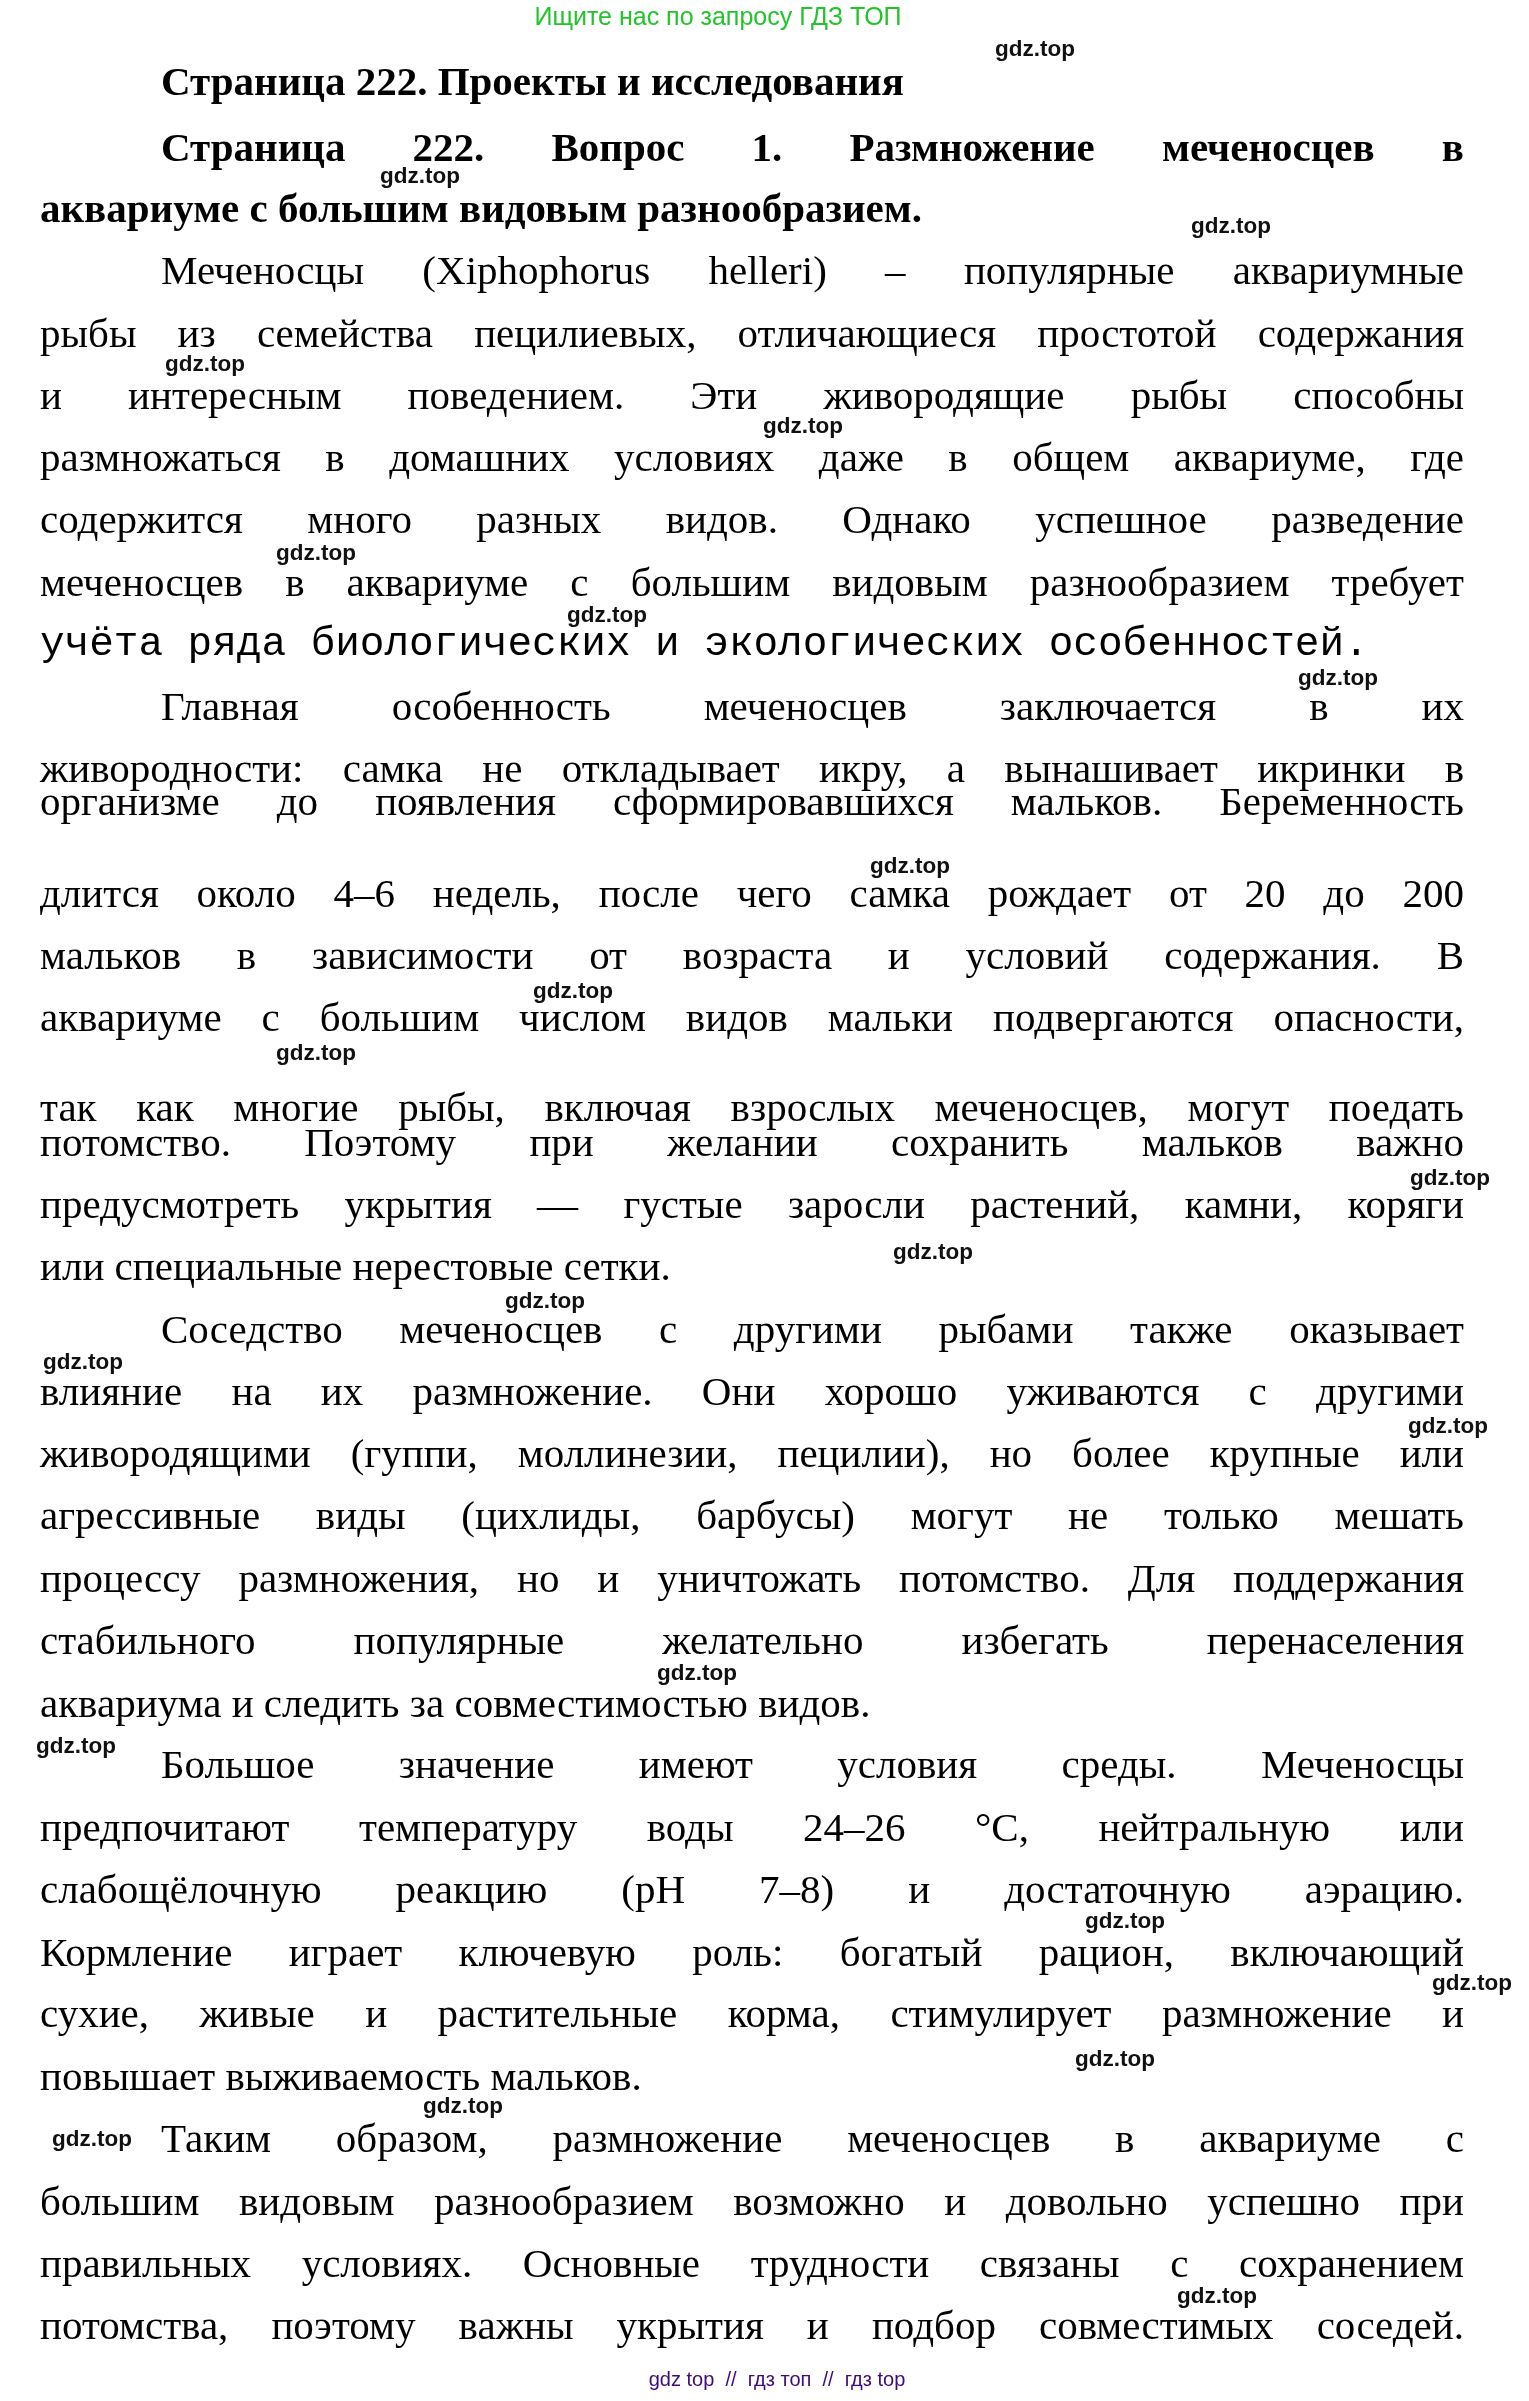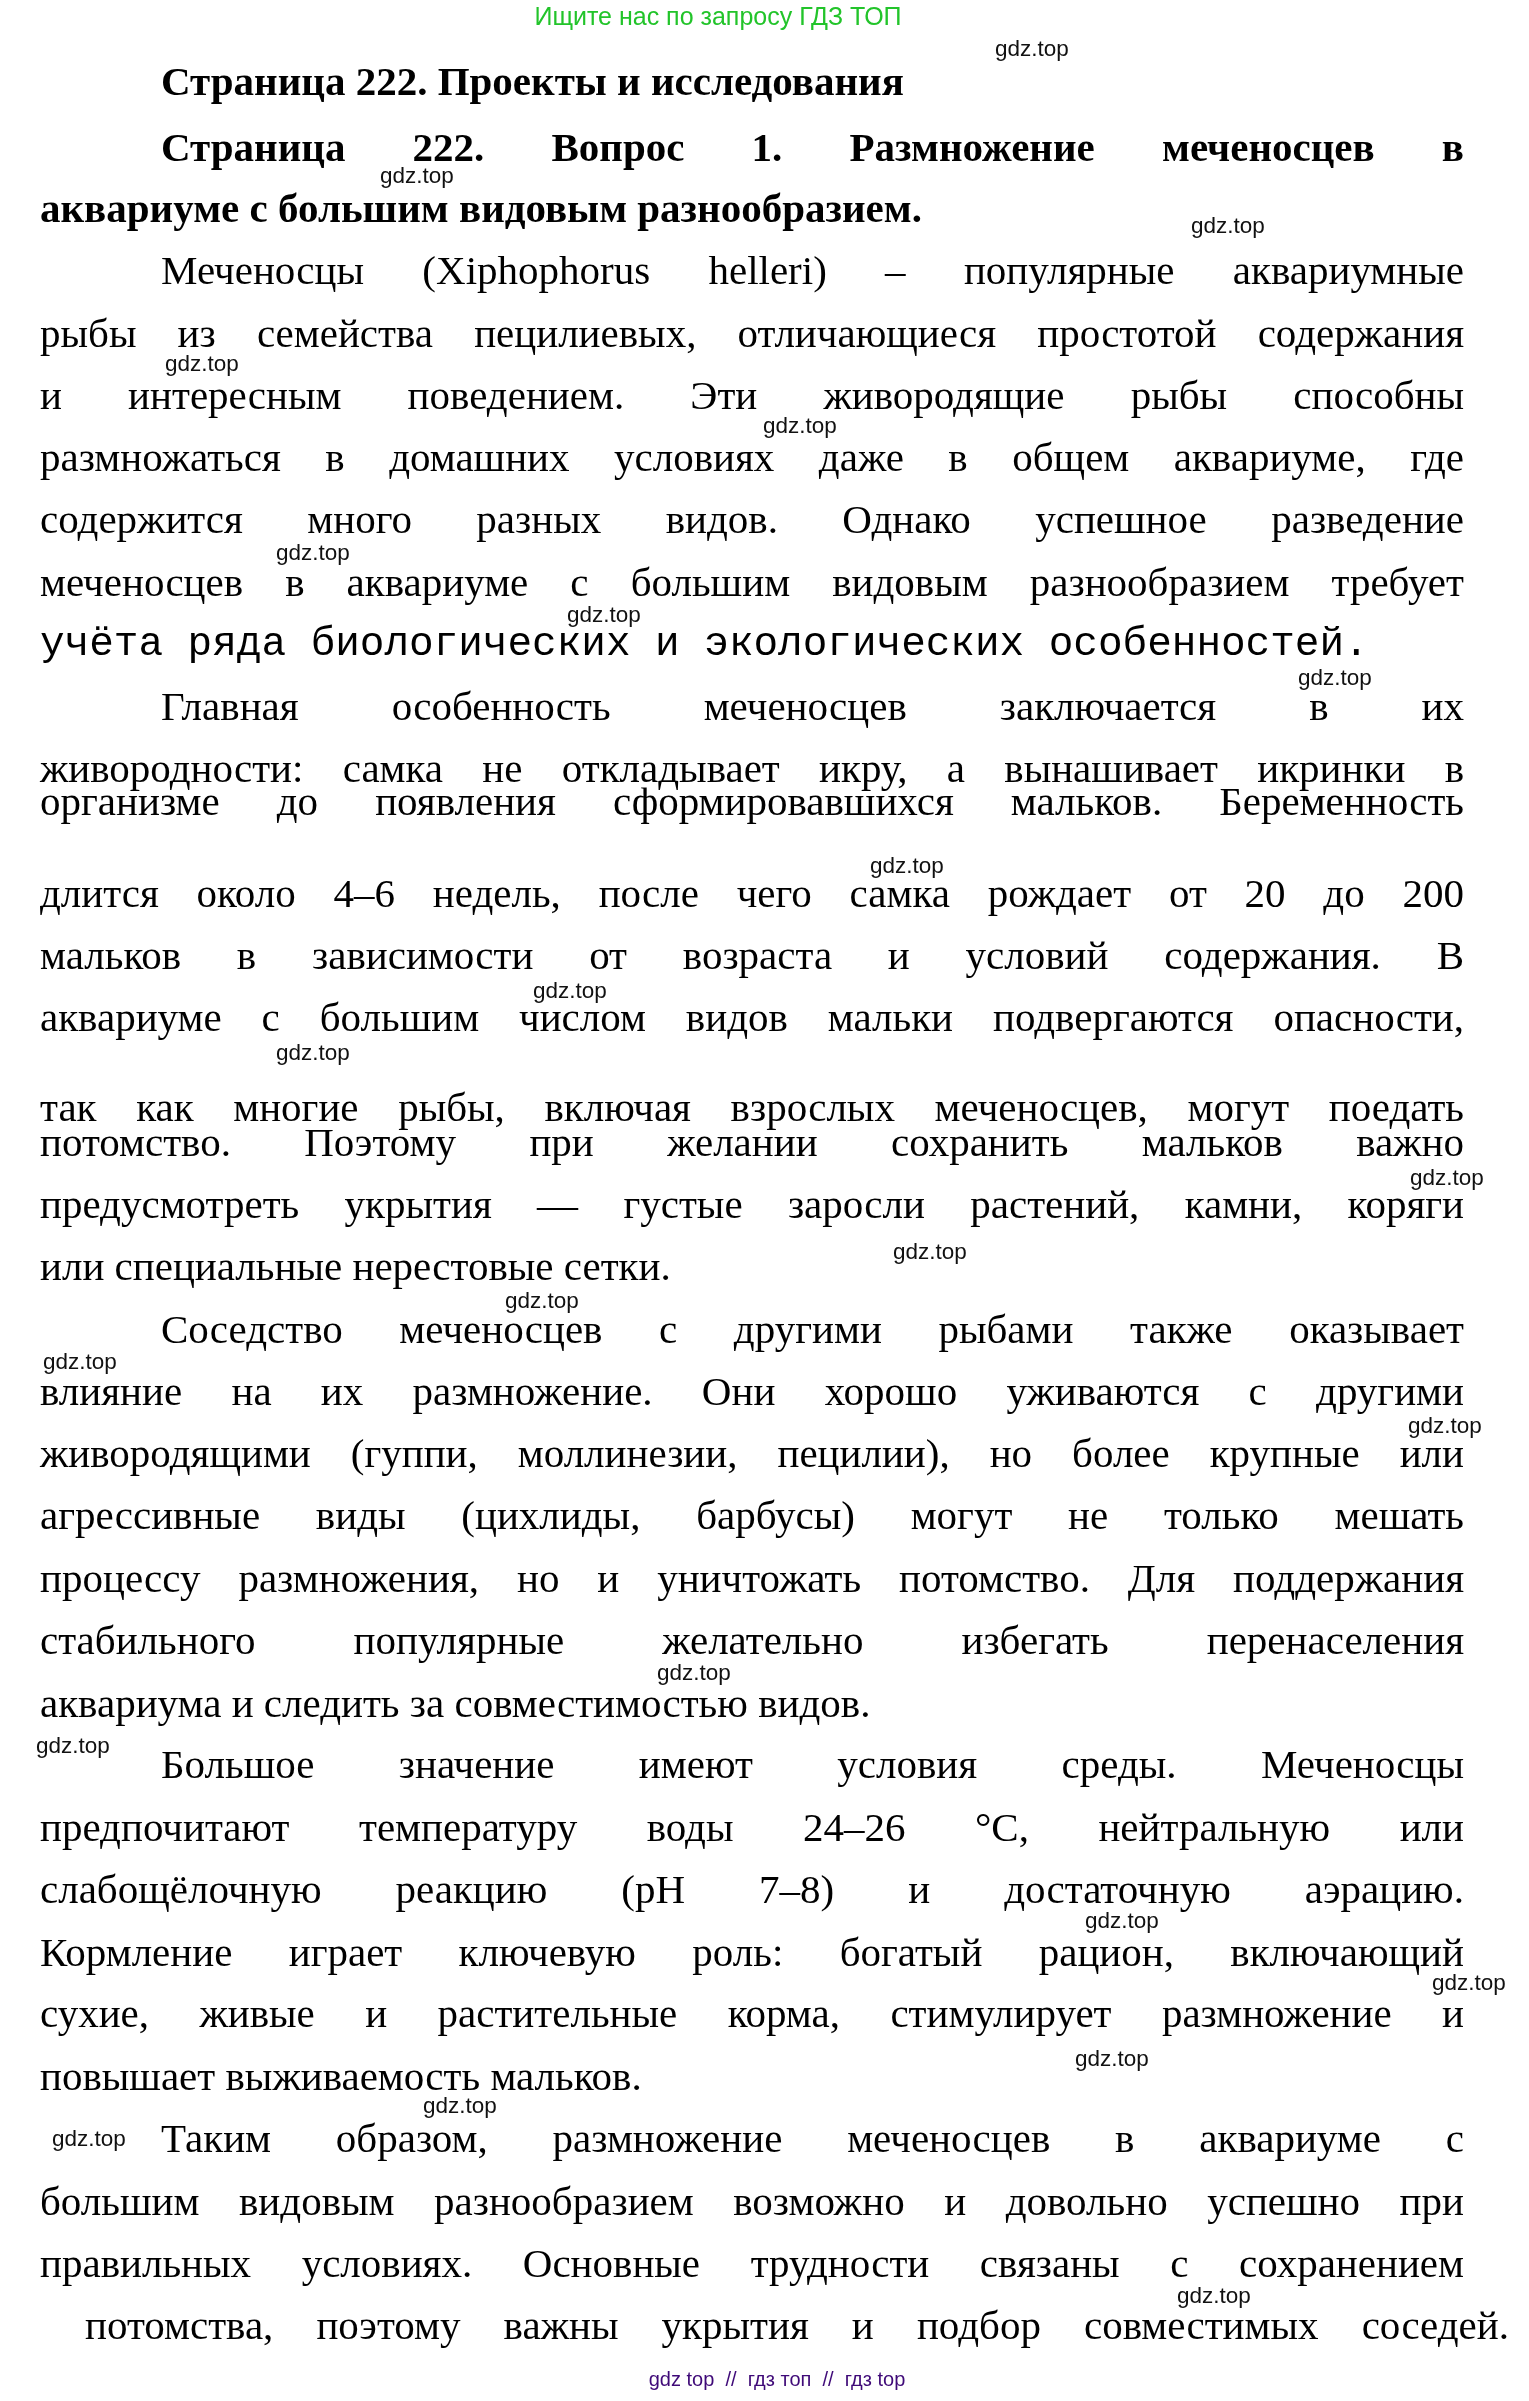--- a/index.html
+++ b/index.html
@@ -18,21 +18,21 @@
     font-family: "Liberation Serif", serif; font-size: 41px; line-height: 50px;
     color: #000; text-align: justify; text-align-last: justify; white-space: nowrap;
     overflow: visible;
   }
   .line span.t { display: block; white-space: normal; text-align: justify; text-align-last: justify; }
   .line.indent { left: 161px; width: 1303px; }
   .line.last span.t { text-align-last: left; }
   .line.bold { font-weight: bold; }
   .wm {
     position: absolute; font-family: "Liberation Sans", sans-serif; font-size: 22.5px;
-    color: #111; line-height: 24px; white-space: nowrap;
+    color: #111; line-height: 24px; white-space: nowrap; font-weight: bold;
   }
 </style>
 </head>
 <body>
 
 <div class="top-banner">Ищите нас по запросу ГДЗ ТОП</div>
 
 <div class="line indent bold last" style="top:56px;">
     <span class="t">Страница 222. Проекты и исследования</span>
   </div>
@@ -139,21 +139,21 @@
 
 <div class="line indent" style="top:2113px;">
     <span class="t">Таким образом, размножение меченосцев в аквариуме с</span>
   </div>
 <div class="line" style="top:2176px;">
     <span class="t">большим видовым разнообразием возможно и довольно успешно при</span>
   </div>
 <div class="line" style="top:2238px;">
     <span class="t">правильных условиях. Основные трудности связаны с сохранением</span>
   </div>
-<div class="line" style="top:2300px;margin-left:45px;">
+<div class="line" style="top:2300px;">
     <span class="t">потомства, поэтому важны укрытия и подбор совместимых соседей.</span>
   </div>
 
 <div class="wm" style="left:995px; top:37px;">gdz.top</div>
 <div class="wm" style="left:380px; top:164px;">gdz.top</div>
 <div class="wm" style="left:1191px; top:214px;">gdz.top</div>
 <div class="wm" style="left:165px; top:352px;">gdz.top</div>
 <div class="wm" style="left:763px; top:414px;">gdz.top</div>
 <div class="wm" style="left:276px; top:541px;">gdz.top</div>
 <div class="wm" style="left:567px; top:603px;">gdz.top</div>

